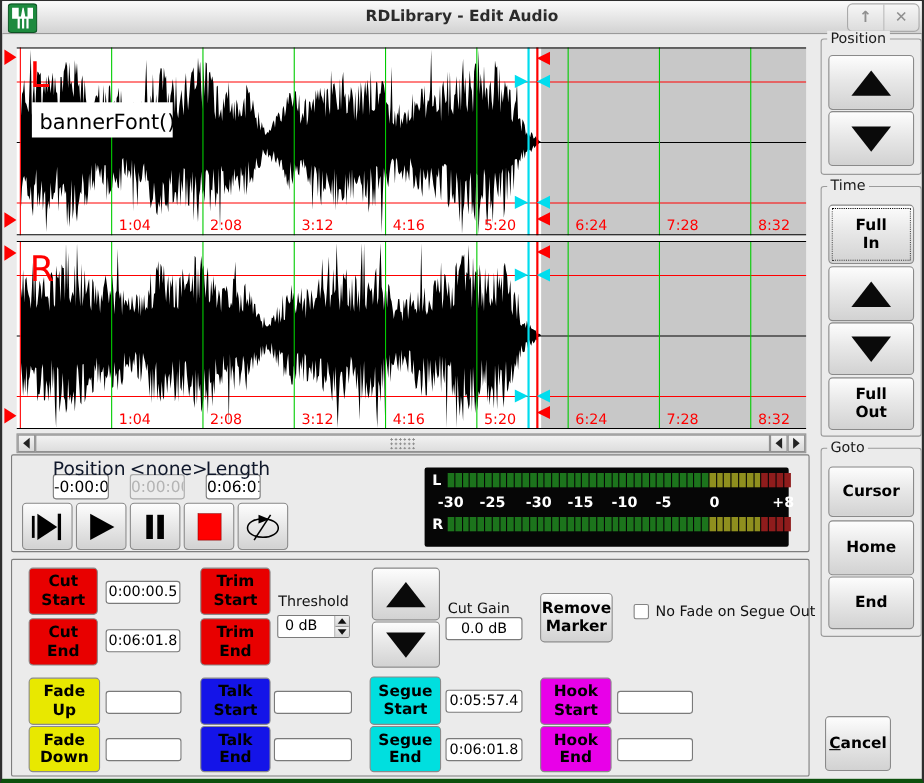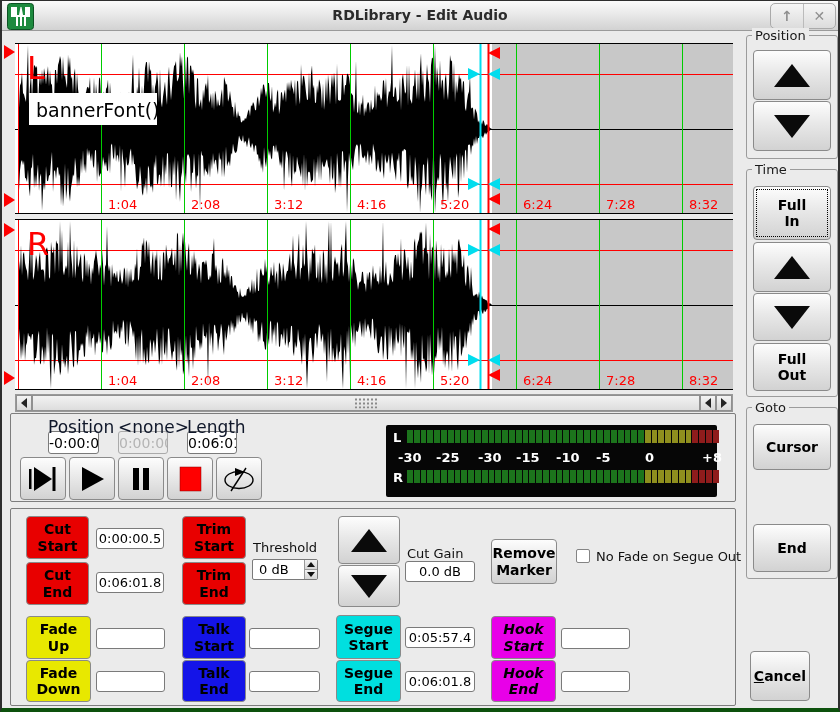--- a/index.html
+++ b/index.html
@@ -43,21 +43,21 @@
   .tri-r { width:0;height:0;border-top:5px solid transparent;border-bottom:5px solid transparent;border-left:6px solid #222; }
   
   .btn { position:absolute; background:linear-gradient(180deg,#fdfdfd 0%,#e8e8e8 45%,#d2d2d2 100%);
     border:1px solid #8a8a8a; border-radius:4px; display:flex; align-items:center;
     justify-content:center; font-weight:bold; font-size:14px; color:#000;
     text-align:center; white-space:pre-line; line-height:1.15; cursor:default; }
   .btn.flat-red    { background:var(--cut);   }
   .btn.flat-yellow { background:var(--fade);  }
   .btn.flat-blue   { background:var(--talk);  }
   .btn.flat-cyan   { background:var(--segue); }
-  .btn.flat-magenta{ background:var(--hook);font-style:italic;  }
+  .btn.flat-magenta{ background:var(--hook);  }
   .focus-dotted { outline:1px dotted #000; outline-offset:-4px; }
   .arr-up { width:0;height:0;border-left:18px solid transparent;border-right:18px solid transparent;border-bottom:23px solid #0a0a0a; }
   .arr-dn { width:0;height:0;border-left:18px solid transparent;border-right:18px solid transparent;border-top:23px solid #0a0a0a; }
   
   .group { position:absolute; border:1px solid #9b9b9b; border-radius:3px; }
   .group > .gtitle { position:absolute; top:-8px; left:5px; background:#EBEBEB;
     padding:0 3px; font-size:13px; color:#1a1a1a; }
   
   .frame { position:absolute; border:1px solid #7d7d7d; border-radius:2px; background:#EBEBEB; }
   
@@ -225,20 +225,21 @@
 In</div>
     <div class="btn" style="left:6px;top:72px;width:78px;height:50px"><div class="arr-up"></div></div>
     <div class="btn" style="left:6px;top:123px;width:78px;height:48px"><div class="arr-dn"></div></div>
     <div class="btn" style="left:6px;top:173px;width:78px;height:48px">Full
 Out</div>
   </div>
 
   <div class="group" style="left:744px;top:406px;width:92px;height:172px">
     <span class="gtitle">Goto</span>
     <div class="btn" style="left:6px;top:16px;width:78px;height:46px">Cursor</div>
+    <div class="btn" style="left:6px;top:65px;width:78px;height:50px">Home</div>
     <div class="btn" style="left:6px;top:116px;width:78px;height:48px">End</div>
   </div>
 
   <div class="btn" style="left:748px;top:650px;width:60px;height:50px">
     <span><u>C</u><span>ancel</span></span>
   </div>
 
   <div class="frame" style="left:8px;top:412px;width:726px;height:89px">
     <div class="tgroup" style="left:37px;width:51px">
       <div class="tlabel">Position</div>

